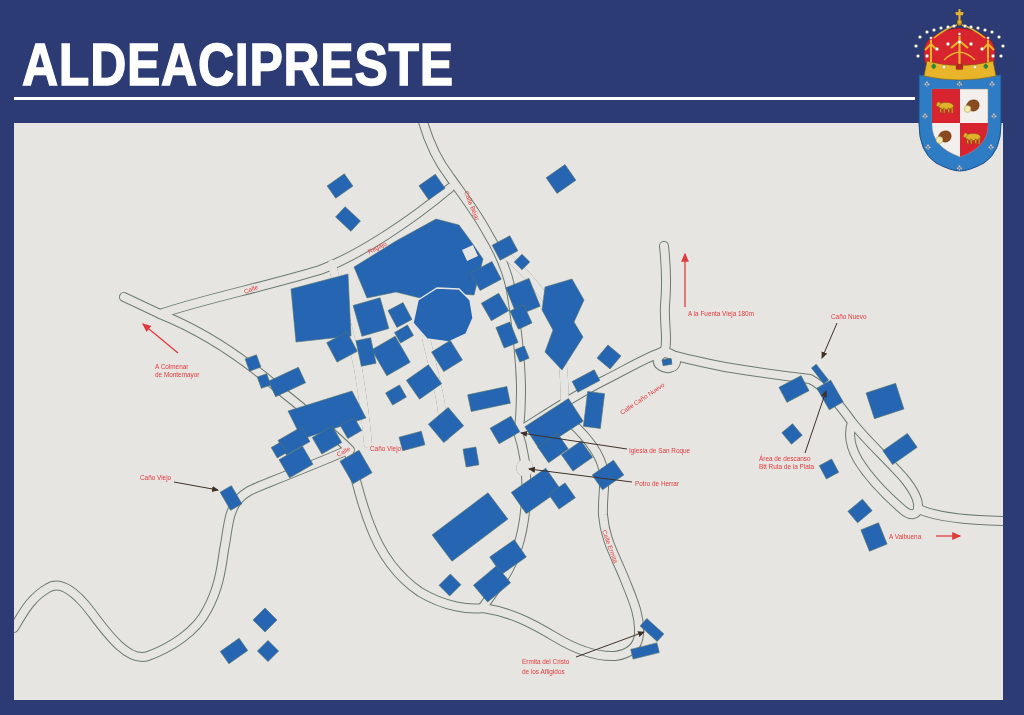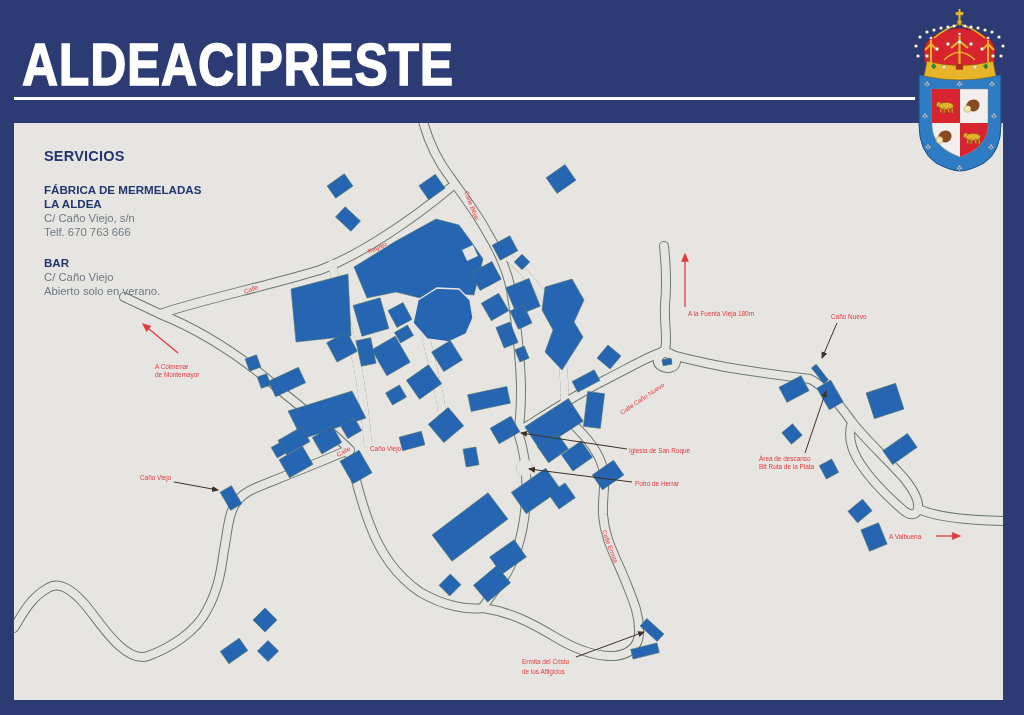--- a/index.html
+++ b/index.html
@@ -416,24 +416,13 @@
         <line x1="959.5" y1="11" x2="959.5" y2="20"></line>
         <line x1="956" y1="14.5" x2="963" y2="14.5"></line>
       </g>
 
 </svg>
 
 <div id="title">ALDEACIPRESTE</div>
 
 <div id="rule"></div>
 
-<div id="services">
-  <div class="h1">SERVICIOS</div>
-  <div class="h2">FÁBRICA DE MERMELADAS</div>
-  <div class="h2">LA ALDEA</div>
-  <div>C/ Caño Viejo, s/n</div>
-  <div>Telf. 670 763 666</div>
-  <div class="gap"></div>
-  <div class="h2">BAR</div>
-  <div>C/ Caño Viejo</div>
-  <div>Abierto solo en verano.</div>
 </div>
-</div>
 
 </body></html>

